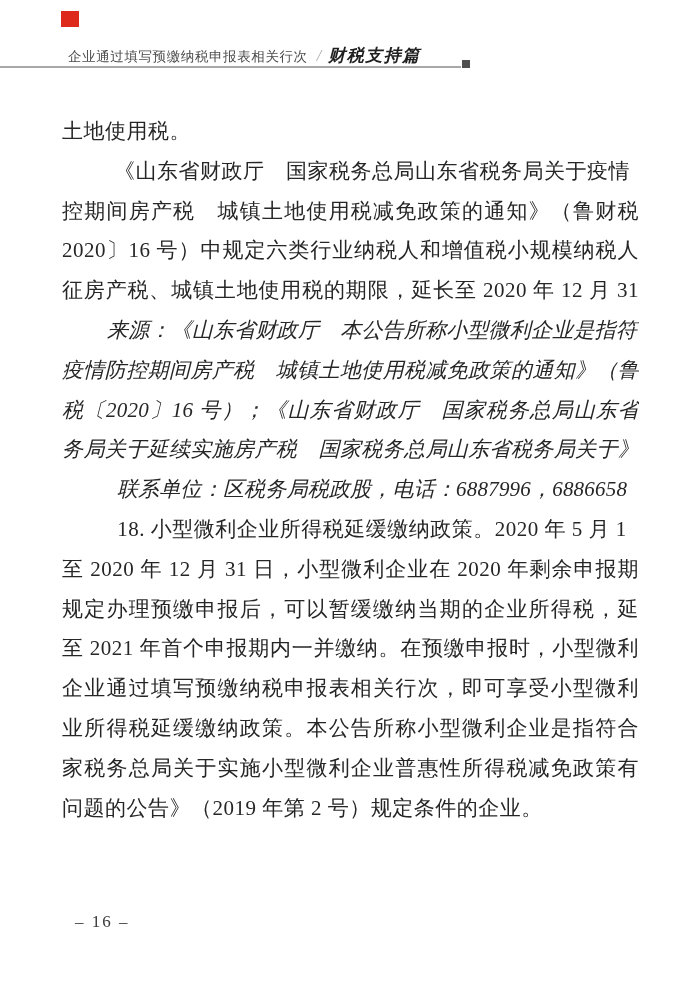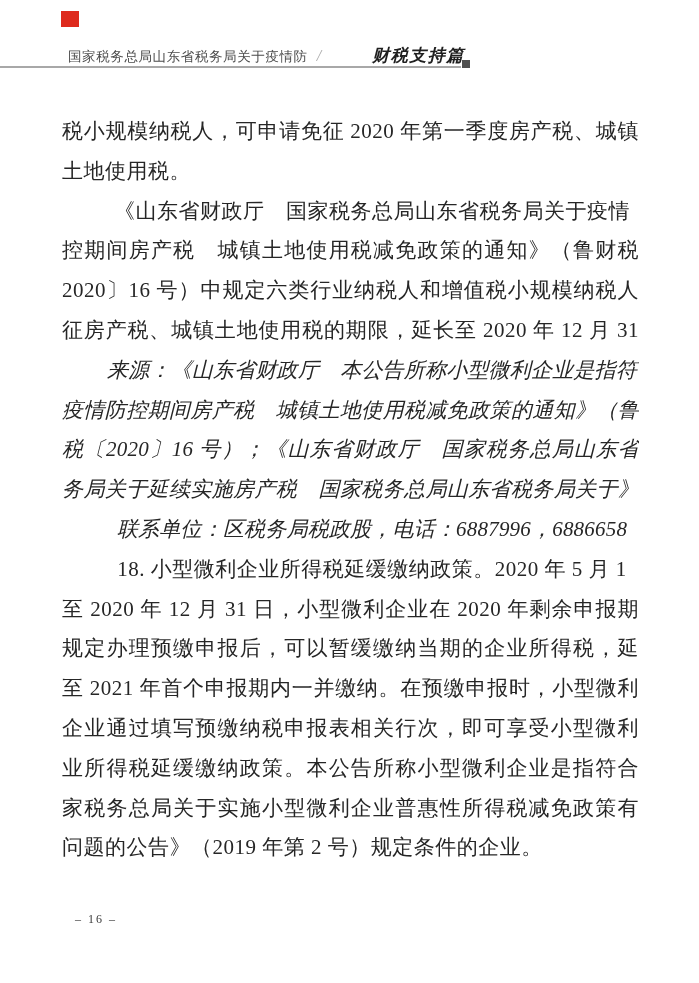--- a/index.html
+++ b/index.html
@@ -44,21 +44,20 @@
     color: #a9a9a9;
     margin: 0 7px 0 9px;
     font-style: italic;
   }
   .header-section {
     font-size: 17px;
     font-weight: bold;
     font-style: italic;
     letter-spacing: 1.5px;
     color: #1f1f1f;
-    margin-left: 44px;
   }
   .header-rule {
     position: absolute;
     left: 0;
     top: 66px;
     width: 461px;
     height: 2px;
   }
   .rule-square {
     position: absolute;
@@ -100,42 +99,41 @@
   .line.kai {
     font-style: italic;
     letter-spacing: 0.2px;
   }
 
   
   .footer-pagenum {
     position: absolute;
     left: 75px;
     top: 912px;
-    font-size: 12px;
+    font-size: 17px;
     letter-spacing: 2px;
     color: #3a3a3a;
   }
 </style>
 </head>
 <body>
 
 <div class="page">
 
   <div class="red-marker" style="background: rgb(222, 42, 29);"></div>
 
   <div class="header">
-    <span class="header-title">国家税务总局山东省税务局关于疫情防</span>
+    <span class="header-title">企业通过填写预缴纳税申报表相关行次</span>
     <span class="header-sep">/</span>
     <span class="header-section">财税支持篇</span>
   </div>
   <div class="header-rule" style="background: rgb(168, 168, 168);"></div>
   <div class="rule-square" style="background: rgb(79, 79, 79);"></div>
 
   <div class="body-text">
-      <div class="line song justify">税小规模纳税人，可申请免征 2020 年第一季度房产税、城镇</div>
       <div class="line song">土地使用税。</div>
       <div class="line song justify indent-2">《山东省财政厅　国家税务总局山东省税务局关于疫情防</div>
       <div class="line song justify">控期间房产税　城镇土地使用税减免政策的通知》（鲁财税〔</div>
       <div class="line song justify">2020〕16 号）中规定六类行业纳税人和增值税小规模纳税人免</div>
       <div class="line song justify">征房产税、城镇土地使用税的期限，延长至 2020 年 12 月 31 日。</div>
       <div class="line kai justify indent-2">来源：《山东省财政厅　本公告所称小型微利企业是指符合</div>
       <div class="line kai justify">疫情防控期间房产税　城镇土地使用税减免政策的通知》（鲁财</div>
       <div class="line kai justify">税〔2020〕16 号）；《山东省财政厅　国家税务总局山东省税</div>
       <div class="line kai justify">务局关于延续实施房产税　国家税务总局山东省税务局关于》</div>
       <div class="line kai indent-2">联系单位：区税务局税政股，电话：6887996，6886658</div>

